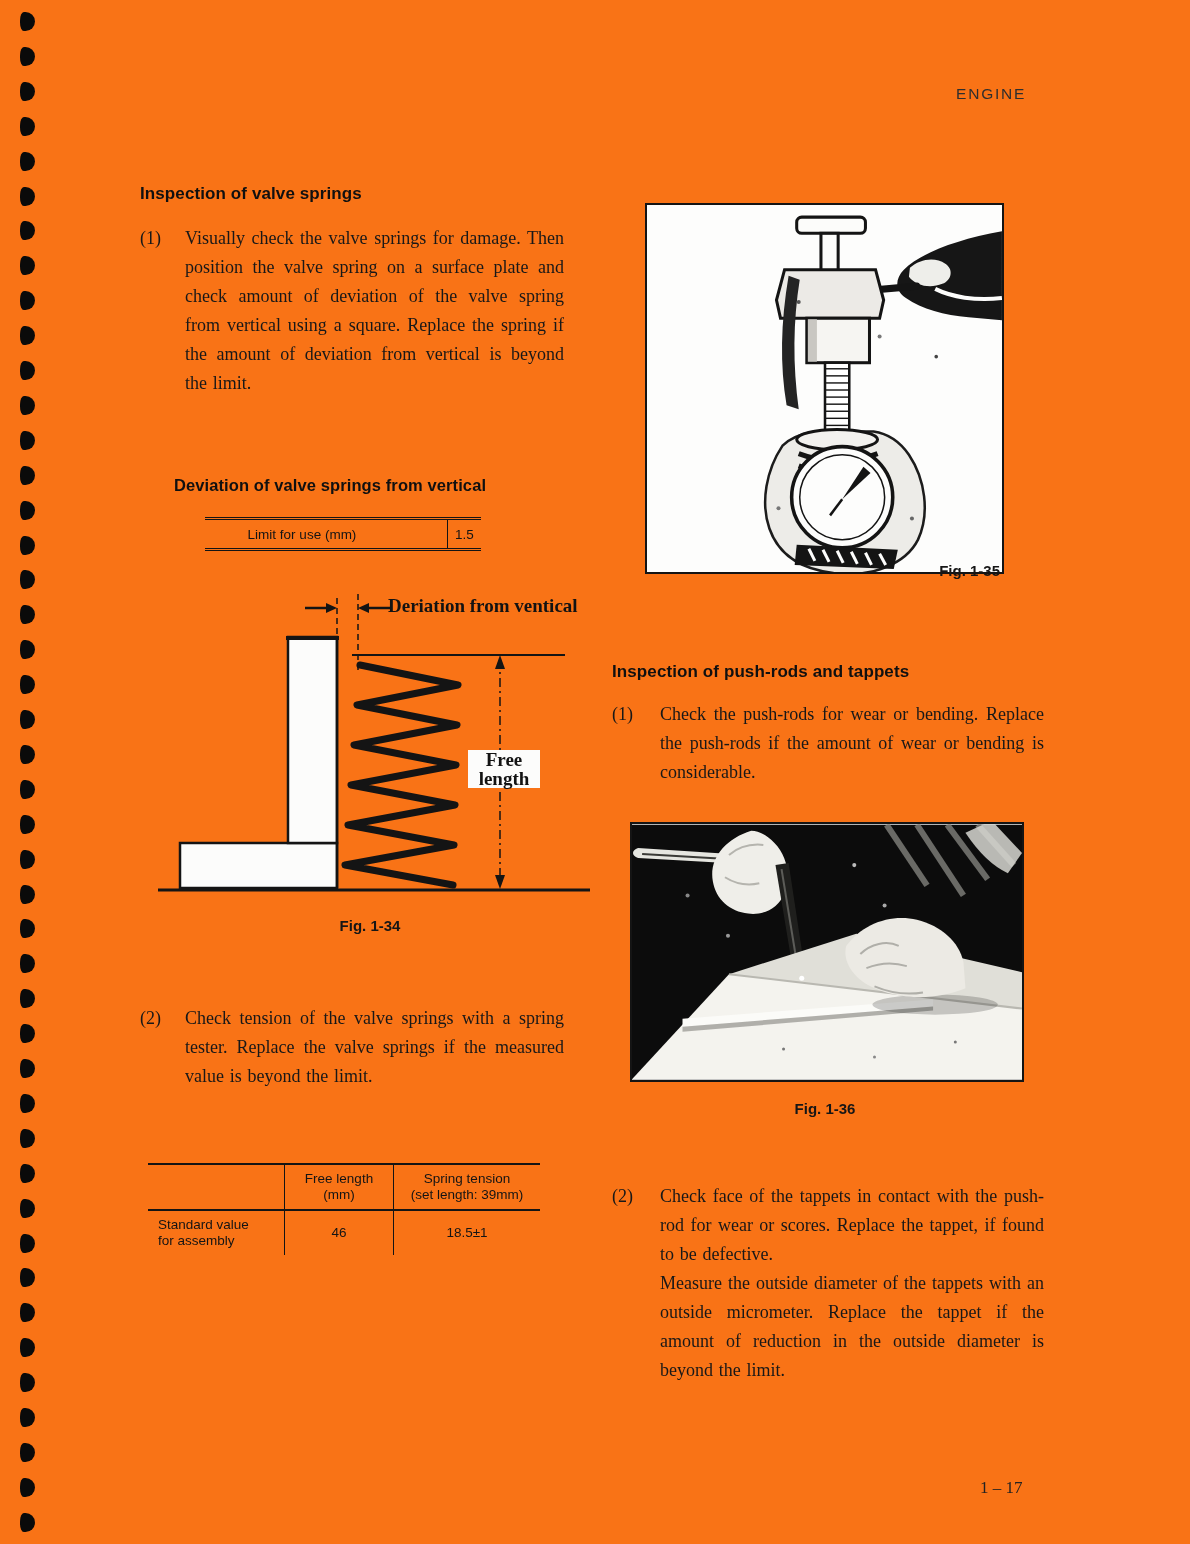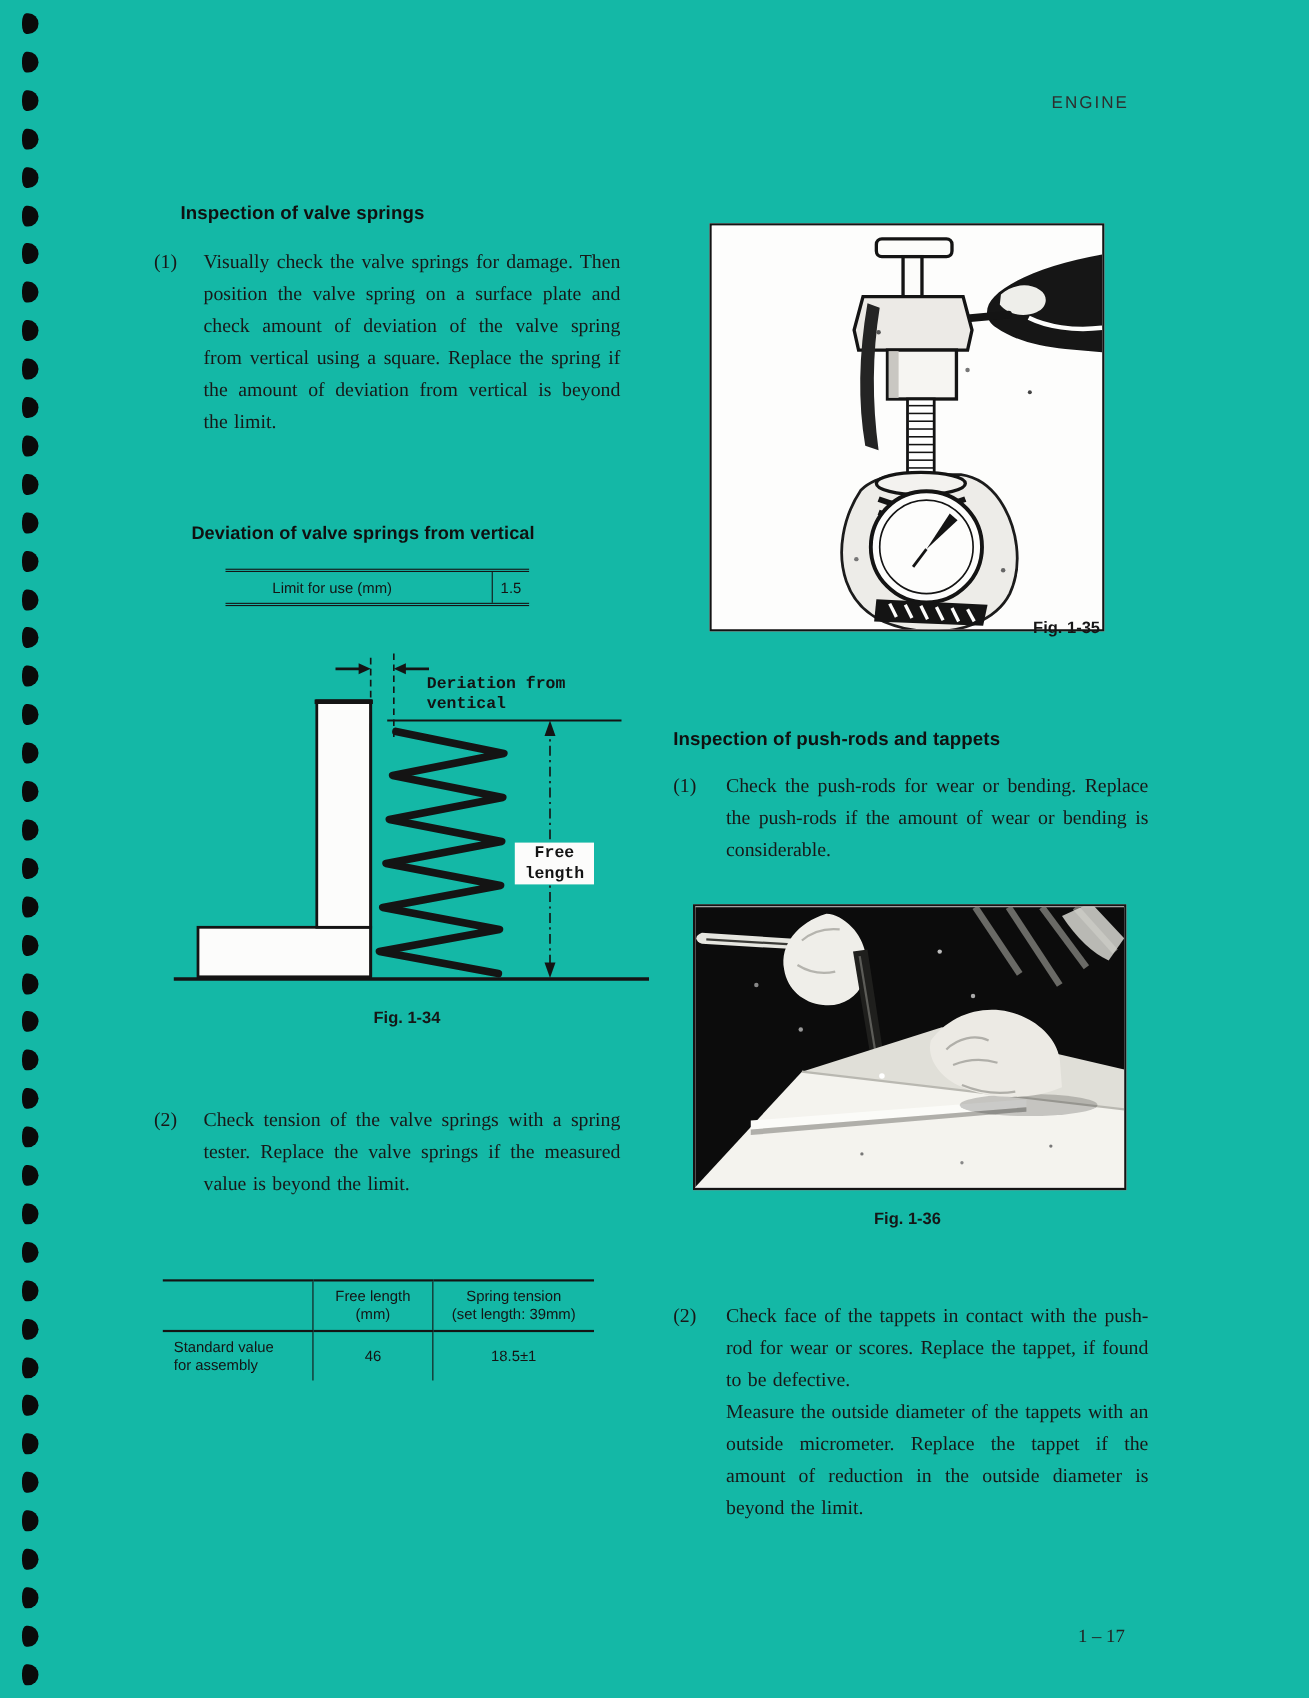--- a/index.html
+++ b/index.html
@@ -1,18 +1,18 @@
 <!DOCTYPE html>
 <html><head>
 <meta charset="utf-8">
 <style>
   html,body { margin:0; padding:0; background:#e8e8e8; }
   .page {
     position:relative; width:1190px; height:1544px;
-    background:#14b8a6; overflow:hidden; margin:0 auto;
+    background:#f97316; overflow:hidden; margin:0 auto;
     color:#151515;
   }
   .body-text {
     font-family:"Liberation Serif", serif;
     font-size:18px; line-height:29px; color:#181818;
     text-align:justify; word-spacing:0.07em;
   }
   .step { position:absolute; display:flex; }
   .step-num { flex:0 0 45px; }
   .step-num.wide { flex:0 0 48px; }
@@ -59,22 +59,22 @@
   .spec-table td.c3 { border-left:1.5px solid #141414; }
   
   .fig-photo-box { position:absolute; background:#fff; border:2.5px solid #141414; }
   .fig35 { left:645px; top:203px; width:355px; height:367px; }
   .fig36 { left:630px; top:822px; width:390px; height:256px; }
   .fig-photo-box svg { display:block; width:100%; height:100%; }
   
   .fig34-wrap { position:absolute; left:145px; top:592px; width:450px; height:315px; }
   .fig34-wrap svg { position:absolute; inset:0; }
   .fig-label {
-    position:absolute; font-family:Liberation Mono, monospace;
-    font-weight:700; font-size:15px; color:#131313; line-height:19px;margin-top:16px;
+    position:absolute; font-family:Liberation Serif, serif;
+    font-weight:700; font-size:19px; color:#131313; line-height:19px;
   }
   .fig34-dev-label { left:243px; top:4px; }
   .fig34-free-label { left:323px; top:158px; width:72px; text-align:center; background:#fcfcfb; }
   
   .binder-holes { position:absolute; left:0; top:0; width:42px; height:100%; }
   .binder-holes .dot {
     position:absolute; left:20px; width:15px; height:19px; background:#0a0a0a;
     border-radius:4px 10px 10px 4px / 9px 10px 10px 9px;
   }
 </style>
@@ -126,21 +126,21 @@
       <div class="dot" style="top: 1373.1px;"></div>
       <div class="dot" style="top: 1408px;"></div>
       <div class="dot" style="top: 1442.9px;"></div>
       <div class="dot" style="top: 1477.8px;"></div>
       <div class="dot" style="top: 1512.7px;"></div>
     </div>
 
   <div class="doc-header">ENGINE</div>
   <div class="page-number">1 – 17</div>
 
-  <div class="sec-heading" style="left:140px; top:184px;margin-left:24px;">Inspection of valve springs</div>
+  <div class="sec-heading" style="left:140px; top:184px;">Inspection of valve springs</div>
 
   <div class="step body-text" style="left:140px; top:224px; width:424px;">
     <span class="step-num">(1)</span>
     <span class="step-body">Visually check the valve springs for damage. Then position the valve spring on a surface plate and check amount of deviation of the valve spring from vertical using a square. Replace the spring if the amount of deviation from vertical is beyond the limit.</span>
   </div>
 
   <div class="sec-heading" style="left:174px; top:476px; font-size:16.5px;">Deviation of valve springs from vertical</div>
 
   <div class="limit-table">
     <div class="cell label">Limit for use (mm)</div>

